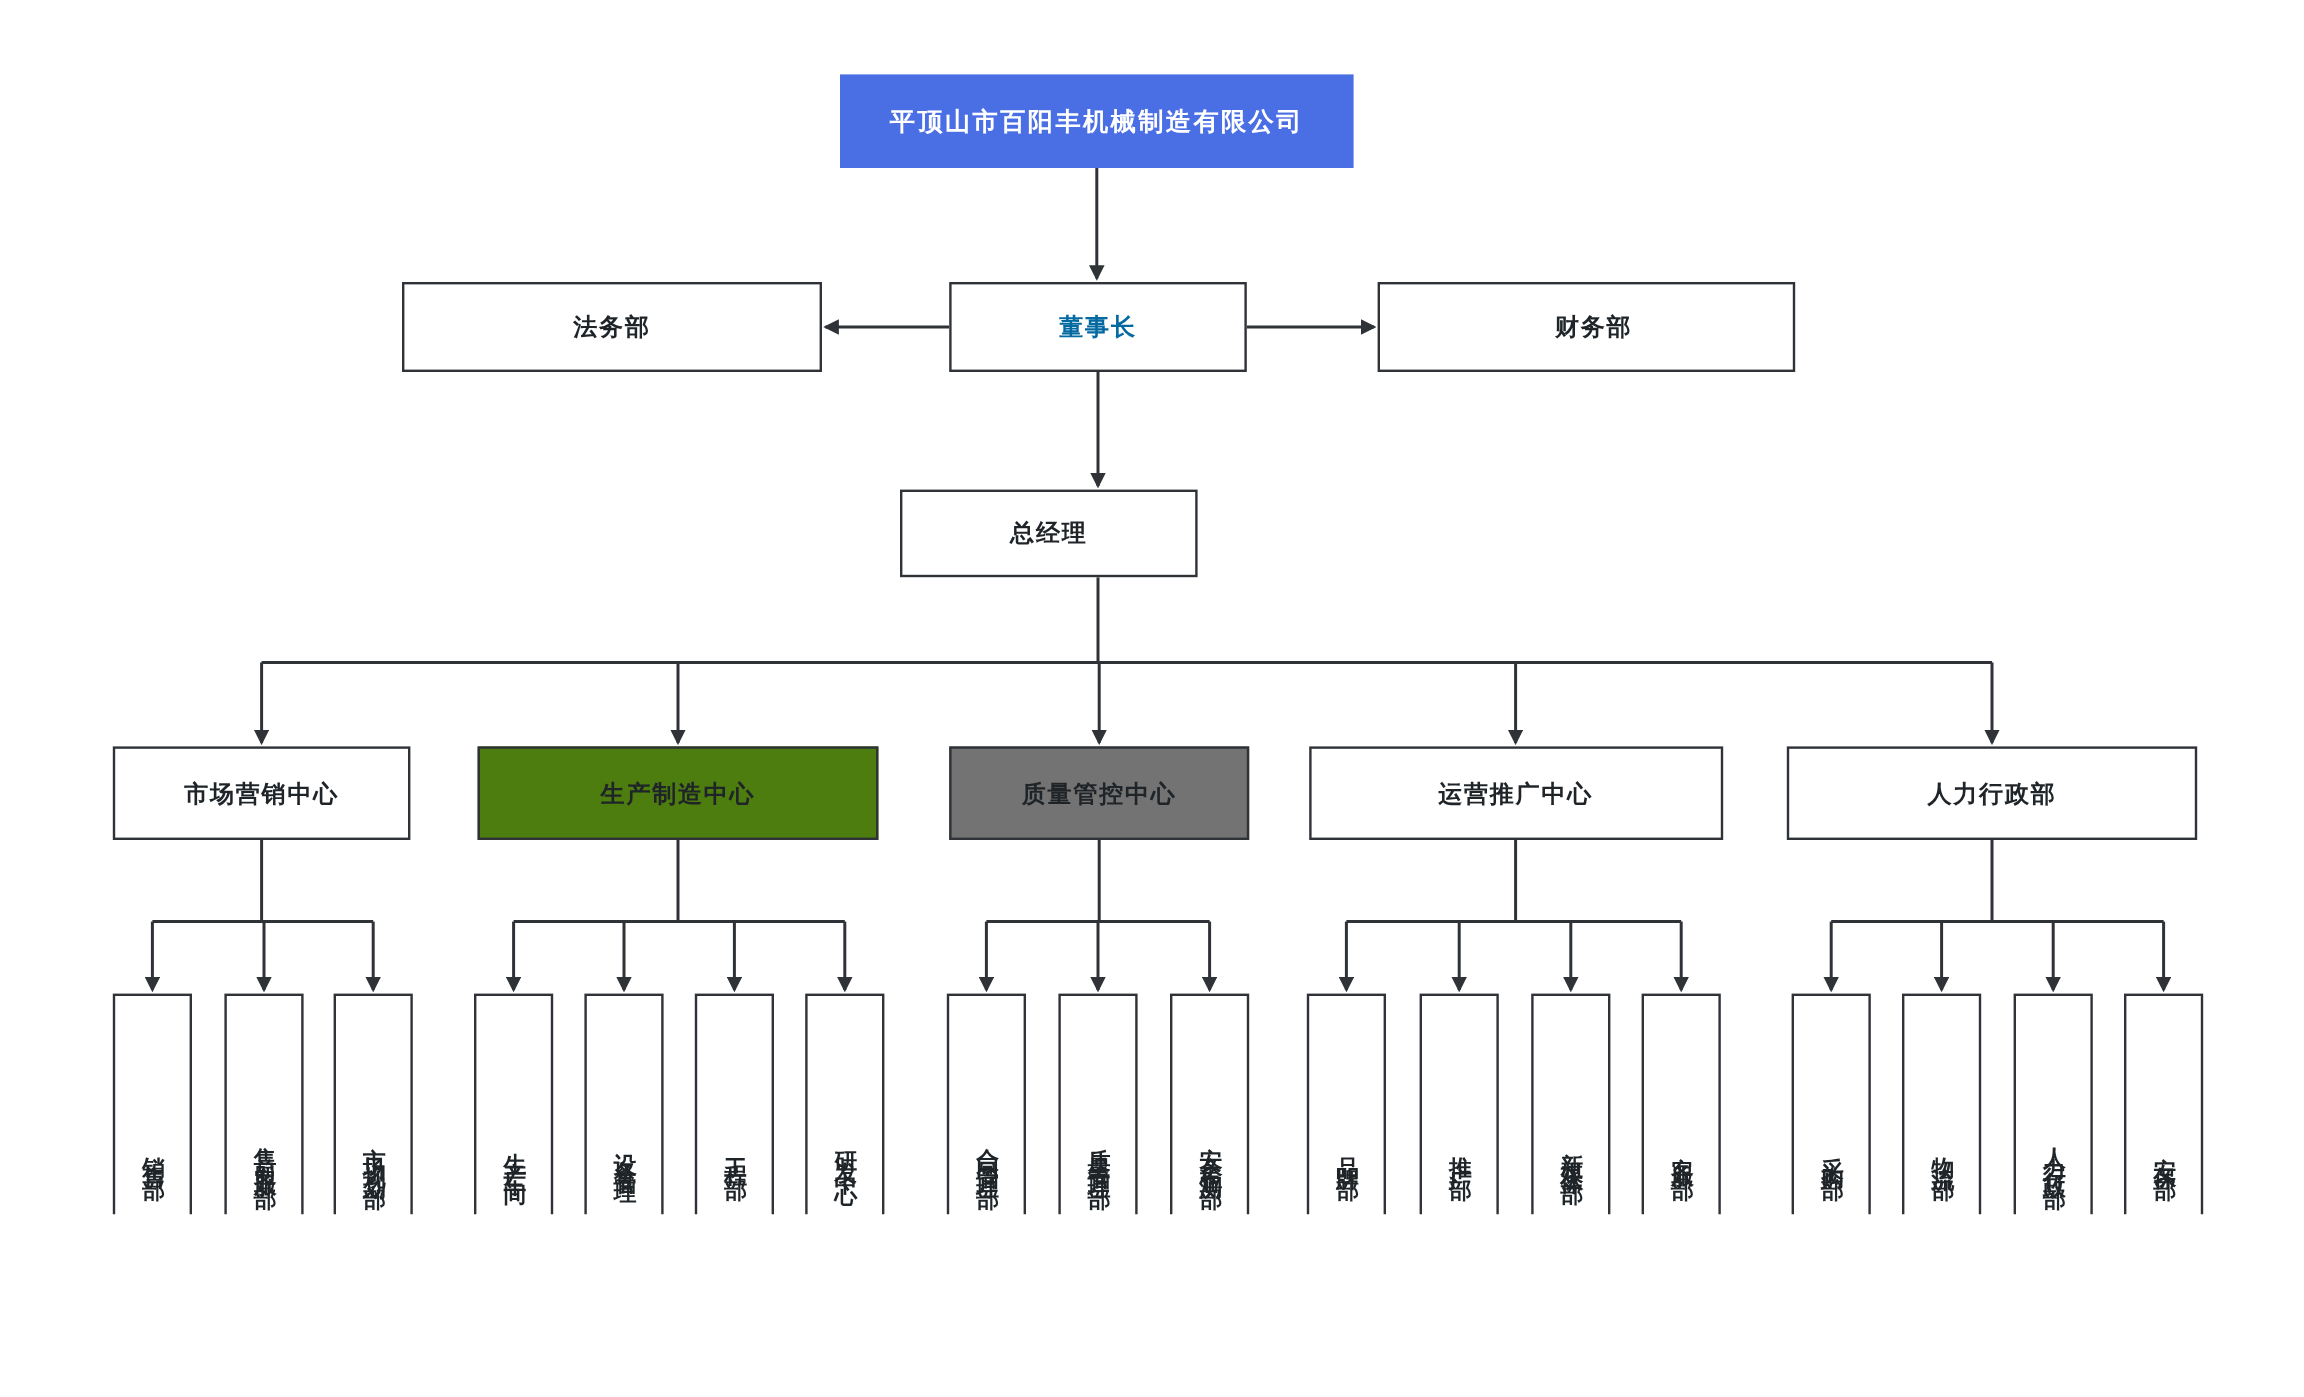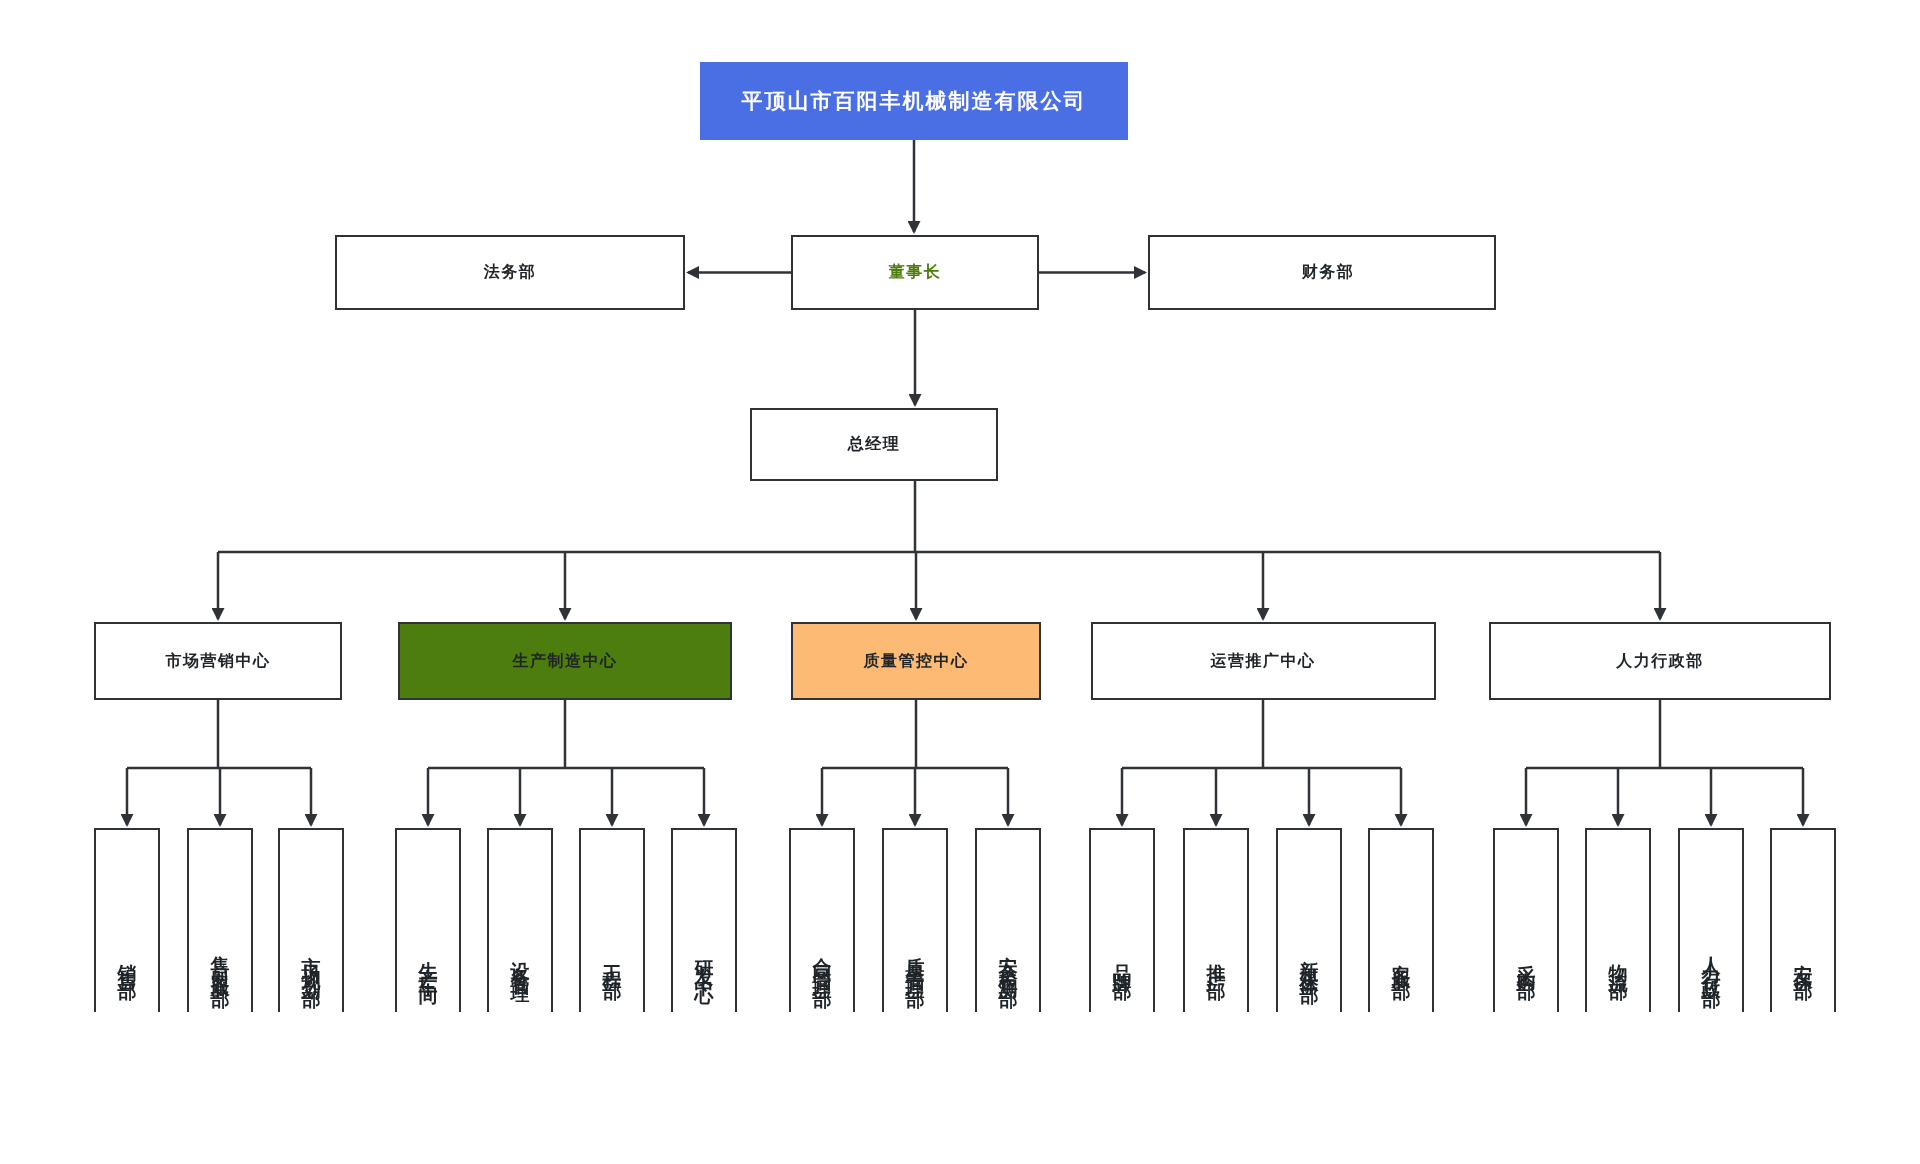--- a/index.html
+++ b/index.html
@@ -25,21 +25,21 @@
     background: #ffffff;
     border: 2.5px solid #2f3338;
     box-sizing: border-box;
     display: flex;
     align-items: center;
     justify-content: center;
   }
   .node .lbl {
     font-weight: bold;
     color: #1f2428;
-    font-size: 16px;
+    font-size: 20px;
     letter-spacing: 1.5px;
     white-space: nowrap;
   }
   .node.root { border: none; }
   .node.root .lbl {
     color: #ffffff;
     font-size: 21px;
     letter-spacing: 2px;
   }
   .node.vert .lbl {
@@ -101,21 +101,21 @@
       <line x1="1803" y1="768" x2="1803" y2="825" stroke="#2f3338" stroke-width="2.5" marker-end="url(#arrow)"></line>
     </svg>
   <div id="nodes">
       <div class="node root" style="left: 700px; top: 62px; width: 428px; height: 78px; background: rgb(74, 110, 228);">
         <span class="lbl" style="color: rgb(255, 255, 255);">平顶山市百阳丰机械制造有限公司</span>
       </div>
       <div class="node" style="left: 335px; top: 235px; width: 350px; height: 75px; background: rgb(255, 255, 255); border-color: rgb(47, 51, 56);">
         <span class="lbl" style="color: rgb(31, 36, 40);">法务部</span>
       </div>
       <div class="node" style="left: 791px; top: 235px; width: 248px; height: 75px; background: rgb(255, 255, 255); border-color: rgb(47, 51, 56);">
-        <span class="lbl" style="color: #4d7c0f;">董事长</span>
+        <span class="lbl" style="color: #0369a1;">董事长</span>
       </div>
       <div class="node" style="left: 1148px; top: 235px; width: 348px; height: 75px; background: rgb(255, 255, 255); border-color: rgb(47, 51, 56); padding-left: 12px;">
         <span class="lbl" style="color: rgb(31, 36, 40);">财务部</span>
       </div>
       <div class="node" style="left: 750px; top: 408px; width: 248px; height: 73px; background: rgb(255, 255, 255); border-color: rgb(47, 51, 56);">
         <span class="lbl" style="color: rgb(31, 36, 40);">总经理</span>
       </div>
       <div class="node" style="left: 94px; top: 622px; width: 248px; height: 78px; background: rgb(255, 255, 255); border-color: rgb(47, 51, 56);">
         <span class="lbl" style="color: rgb(31, 36, 40);">市场营销中心</span>
       </div>
@@ -136,21 +136,21 @@
       </div>
       <div class="node vert" style="left: 487px; top: 828px; width: 66px; height: 266px; background: rgb(255, 255, 255); border-color: rgb(47, 51, 56);">
         <span class="lbl" style="color: rgb(31, 36, 40);">设备管理</span>
       </div>
       <div class="node vert" style="left: 579px; top: 828px; width: 66px; height: 266px; background: rgb(255, 255, 255); border-color: rgb(47, 51, 56);">
         <span class="lbl" style="color: rgb(31, 36, 40);">工程部</span>
       </div>
       <div class="node vert" style="left: 671px; top: 828px; width: 66px; height: 266px; background: rgb(255, 255, 255); border-color: rgb(47, 51, 56);">
         <span class="lbl" style="color: rgb(31, 36, 40);">研发中心</span>
       </div>
-      <div class="node" style="left: 791px; top: 622px; width: 250px; height: 78px; background: #fdba74; border-color: rgb(47, 51, 56);">
+      <div class="node" style="left: 791px; top: 622px; width: 250px; height: 78px; background: #737373; border-color: rgb(47, 51, 56);">
         <span class="lbl" style="color: rgb(31, 36, 40);">质量管控中心</span>
       </div>
       <div class="node vert" style="left: 789px; top: 828px; width: 66px; height: 266px; background: rgb(255, 255, 255); border-color: rgb(47, 51, 56);">
         <span class="lbl" style="color: rgb(31, 36, 40);">合同管理部</span>
       </div>
       <div class="node vert" style="left: 882px; top: 828px; width: 66px; height: 266px; background: rgb(255, 255, 255); border-color: rgb(47, 51, 56);">
         <span class="lbl" style="color: rgb(31, 36, 40);">质量管理部</span>
       </div>
       <div class="node vert" style="left: 975px; top: 828px; width: 66px; height: 266px; background: rgb(255, 255, 255); border-color: rgb(47, 51, 56);">
         <span class="lbl" style="color: rgb(31, 36, 40);">安全检测部</span>

